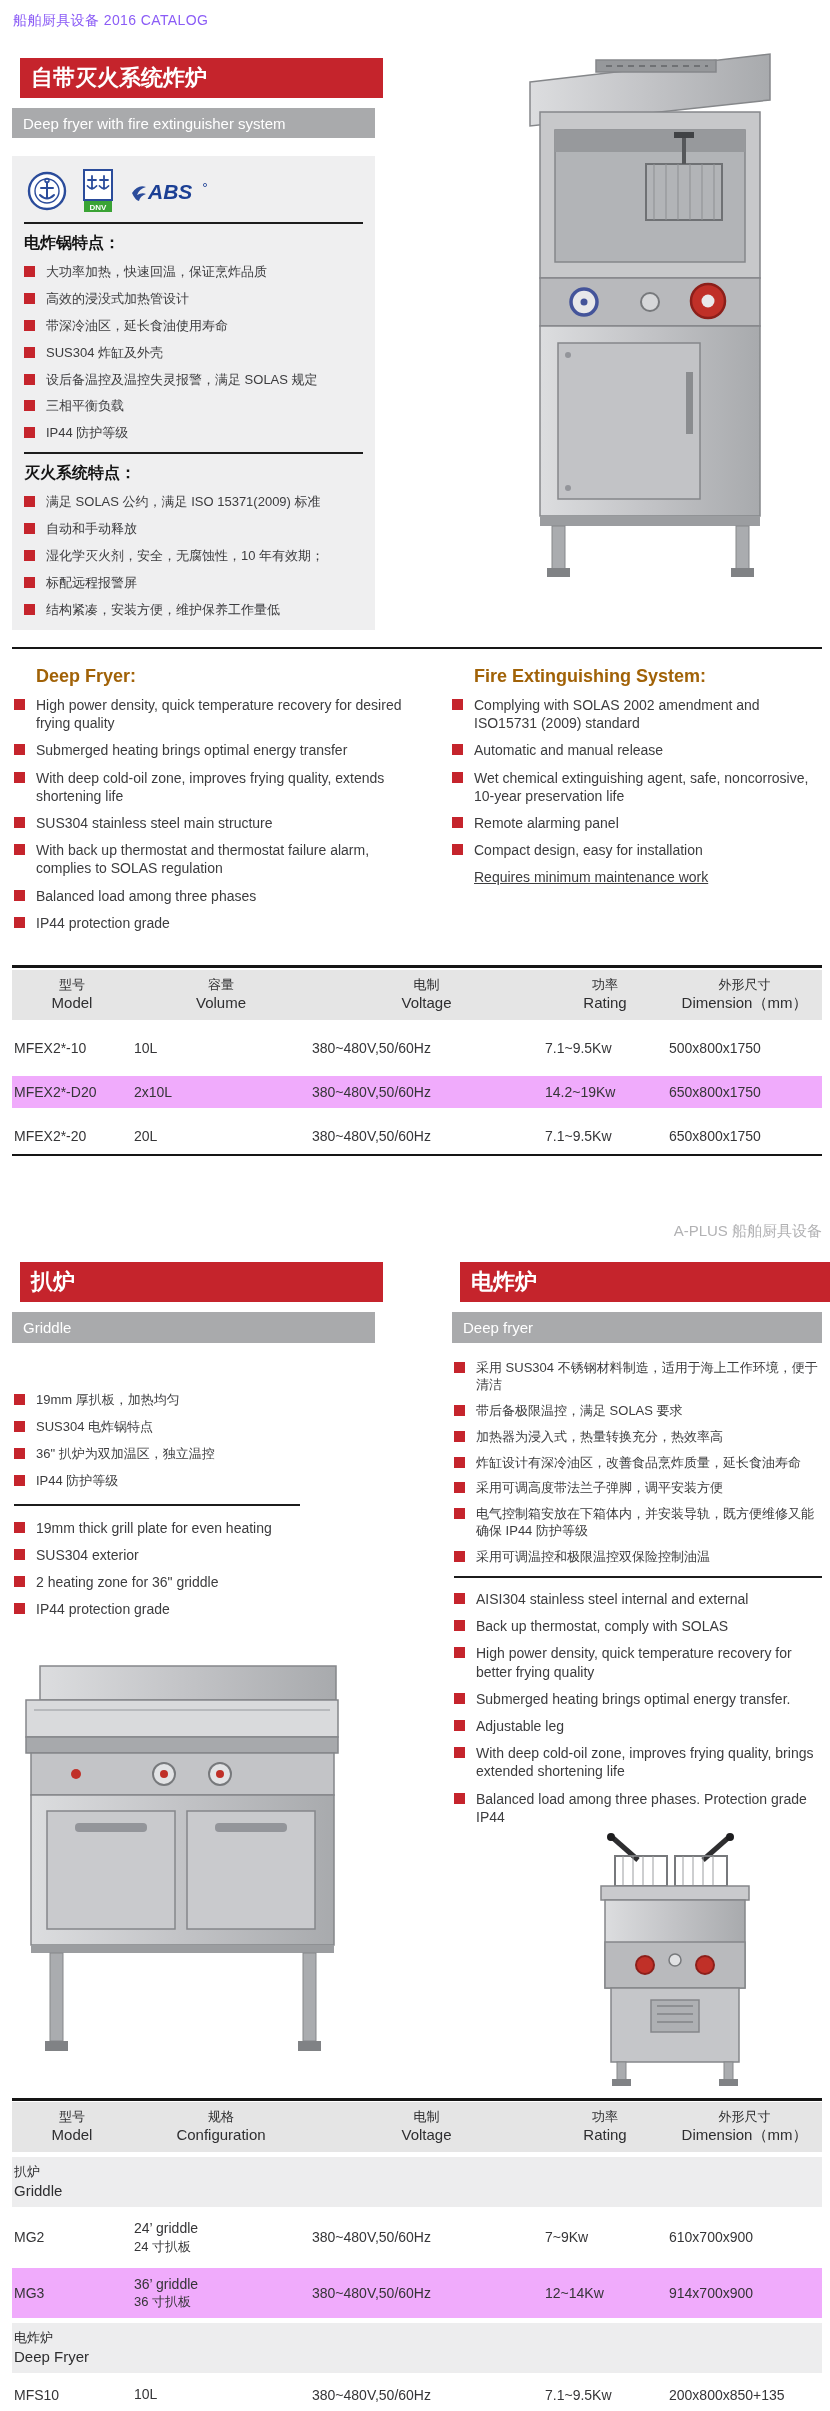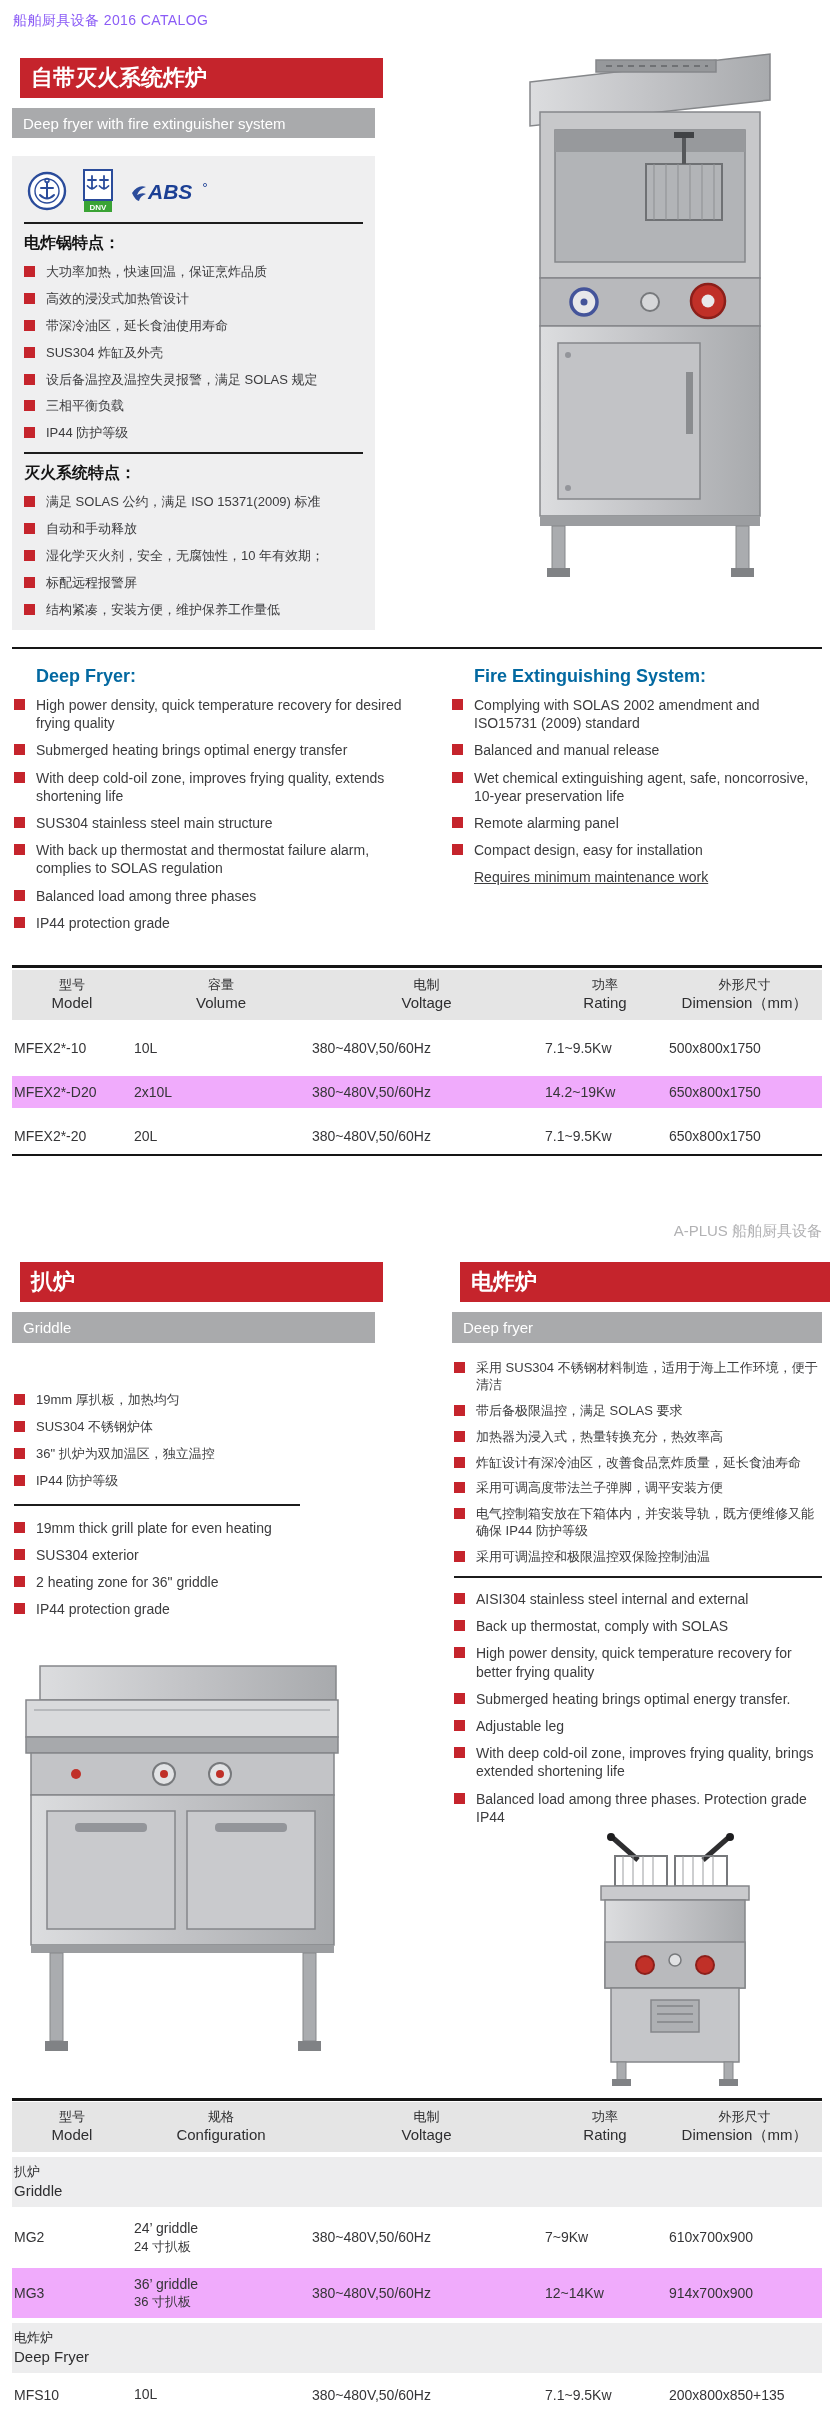--- a/index.html
+++ b/index.html
@@ -32,21 +32,21 @@
   .feat-heading{font-size:16px;font-weight:bold;color:#141414;margin:8px 2px 10px 2px;}
   ul.feat-list{list-style:none;margin:0;padding:0;}
   .feat-item{display:flex;font-size:13px;color:#3c3c3e;margin-bottom:10px;line-height:1.3;}
   .sq{flex:0 0 11px;width:11px;height:11px;background:#C5242C;margin:2px 11px 0 2px;}
 
   
   #en-rule{left:12px;top:647px;width:810px;height:2px;background:#161616;}
   #en-cols{left:12px;top:666px;width:810px;display:flex;}
   .en-col-left{width:400px;margin-right:38px;}
   .en-col-right{width:372px;}
-  .en-heading{font-size:18px;font-weight:bold;color:#0369a1;margin:0 0 9px 24px;}
+  .en-heading{font-size:18px;font-weight:bold;color:#a16207;margin:0 0 9px 24px;}
   .feat-list.en .feat-item{font-size:14px;margin-bottom:9px;}
   .feat-list.en .sq{margin:3px 11px 0 2px;}
   .en-footnote{margin:0 0 0 24px;font-size:14px;color:#3c3c3e;line-height:1.3;text-decoration:underline;}
 
   
   .tbl-wrap{width:810px;border-top:3px solid #151515;border-bottom:2px solid #151515;overflow:hidden;}
   table.spec{width:100%;border-collapse:separate;table-layout:fixed;}
   #table1-wrap{left:12px;top:965px;}
   #table1-wrap table{border-spacing:0 12px;margin:-10px 0;}
   #table2-wrap{left:12px;top:2098px;}
@@ -247,21 +247,21 @@
   </div>
   <div class="en-col-right">
     <div class="en-heading">Fire Extinguishing System:</div>
     <ul class="feat-list en">
         <li class="feat-item">
           <span class="sq"></span>
           <span class="feat-text">Complying with SOLAS 2002 amendment and ISO15731 (2009) standard</span>
         </li>
         <li class="feat-item">
           <span class="sq"></span>
-          <span class="feat-text">Balanced and manual release</span>
+          <span class="feat-text">Automatic and manual release</span>
         </li>
         <li class="feat-item">
           <span class="sq"></span>
           <span class="feat-text">Wet chemical extinguishing agent, safe, noncorrosive, 10-year preservation life</span>
         </li>
         <li class="feat-item">
           <span class="sq"></span>
           <span class="feat-text">Remote alarming panel</span>
         </li>
         <li class="feat-item">
@@ -340,21 +340,21 @@
 <div class="abs banner-gray" id="f2-banner-gray">Deep fryer</div>
 
 <div class="abs" id="griddle-col">
   <ul class="feat-list cn">
       <li class="feat-item">
         <span class="sq"></span>
         <span class="feat-text">19mm 厚扒板，加热均匀</span>
       </li>
       <li class="feat-item">
         <span class="sq"></span>
-        <span class="feat-text">SUS304 不锈钢炉体</span>
+        <span class="feat-text">SUS304 电炸锅特点</span>
       </li>
       <li class="feat-item">
         <span class="sq"></span>
         <span class="feat-text">36" 扒炉为双加温区，独立温控</span>
       </li>
       <li class="feat-item">
         <span class="sq"></span>
         <span class="feat-text">IP44 防护等级</span>
       </li>
     </ul>

